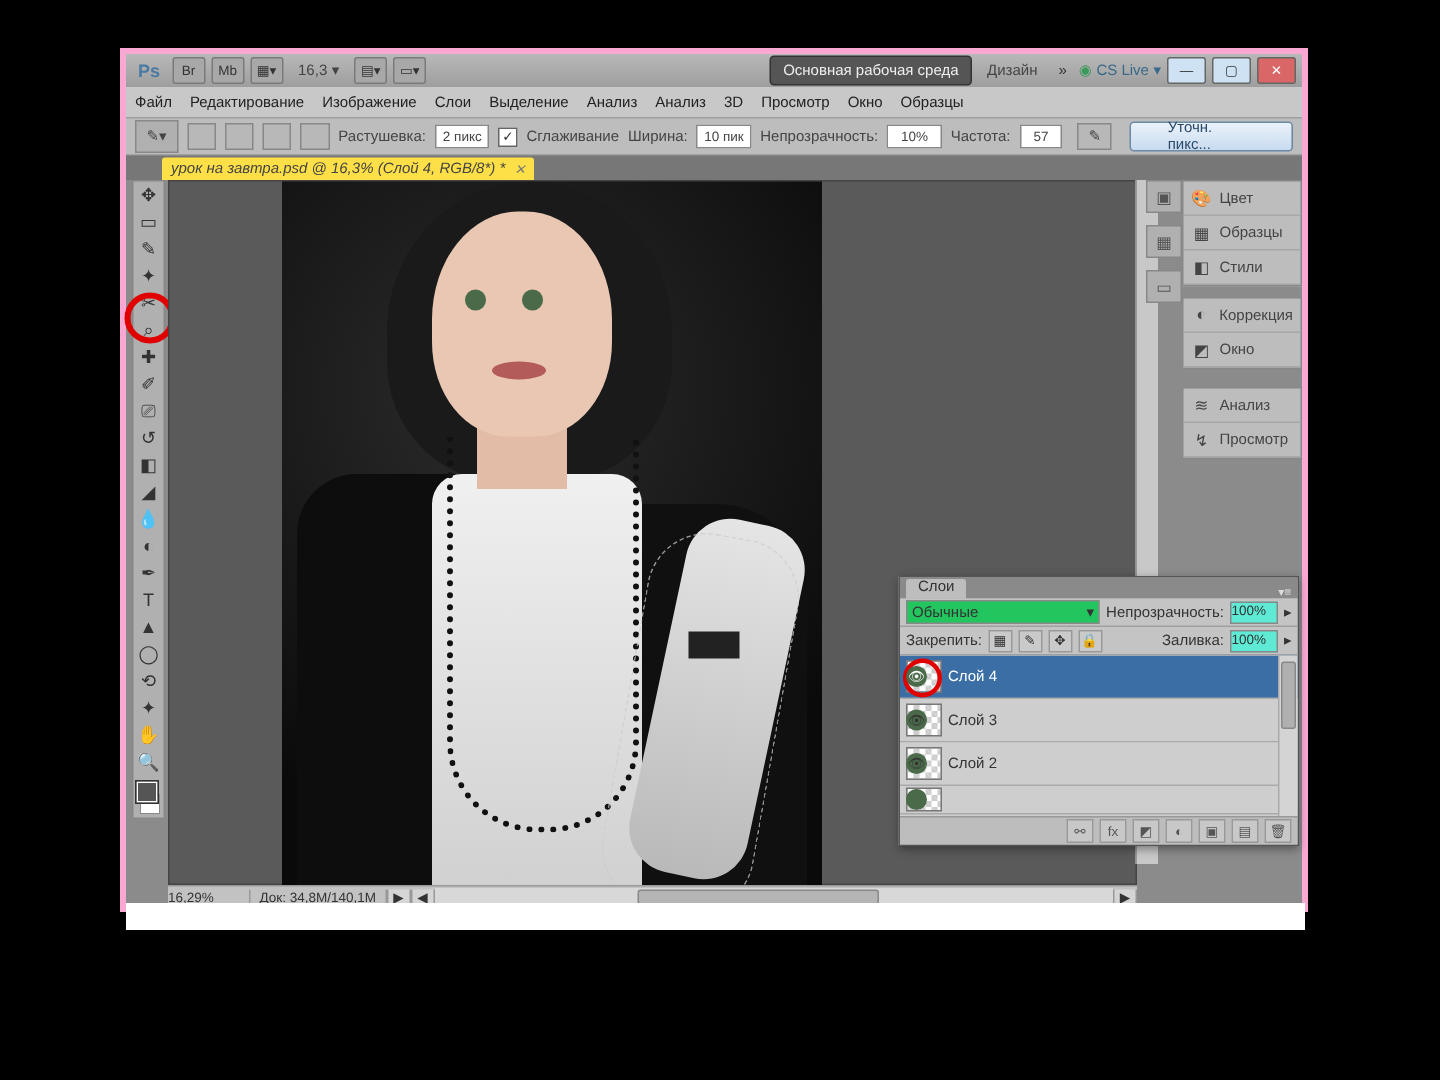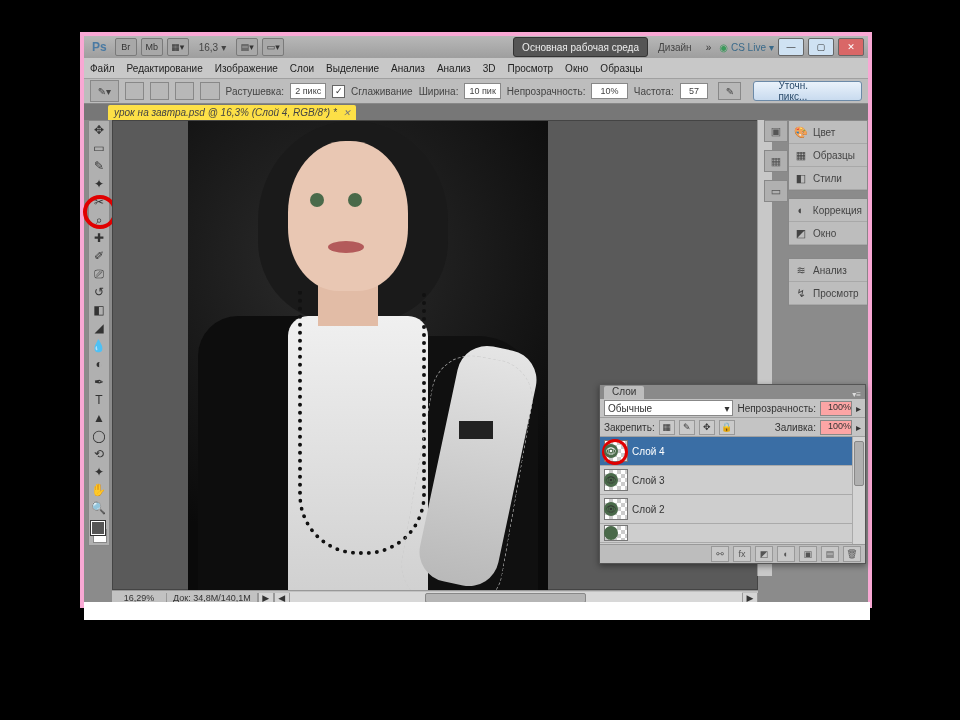--- a/index.html
+++ b/index.html
@@ -55,42 +55,42 @@
   .lips{position:absolute;left:140px;top:120px;width:36px;height:12px;background:#b35a5a;border-radius:50%;}
   .jacketL{position:absolute;left:10px;top:195px;width:150px;height:300px;background:#0d0d0d;border-radius:40px 0 0 0;}
   .jacketR{position:absolute;right:10px;top:215px;width:140px;height:280px;background:#101010;border-radius:0 60px 0 0;}
   .shirt{position:absolute;left:100px;top:195px;width:140px;height:290px;background:linear-gradient(#f0f0f0,#cfcfcf);border-radius:20px 20px 0 0;}
   .beads{position:absolute;left:110px;top:170px;width:120px;height:260px;border:4px dotted #111;border-radius:0 0 60px 60px;border-top:none;}
   .arm{position:absolute;right:30px;top:225px;width:80px;height:240px;background:linear-gradient(#e5e5e5,#b9b9b9);transform:rotate(12deg);border-radius:30px;}
   .watch{position:absolute;right:55px;top:300px;width:34px;height:18px;background:#222;}
   .marching{position:absolute;right:30px;top:235px;width:100px;height:250px;border:1px dashed #ccc;border-radius:40px;transform:rotate(10deg);opacity:.7;pointer-events:none;}
 
   .scroll-h { position:absolute; left:0; right:110px; bottom:-1px; height:14px; background:#c2c2c2; border-top:1px solid #999; display:flex; align-items:center; font-size:9px; color:#333; }
-  .scroll-h .zb { width:54px; text-align:center; border-right:1px solid #999; }
+  .scroll-h .zb { width:54px; text-align:left; border-right:1px solid #999; }
   .scroll-h .docinfo { padding:0 6px; border-right:1px solid #999; }
   .scroll-h .arrow { width:14px; text-align:center; background:#d5d5d5; border-left:1px solid #999;border-right:1px solid #999; }
   .scroll-track{flex:1;background:#d8d8d8;height:12px;position:relative;}
   .scroll-thumb{position:absolute;left:30%;width:35%;top:1px;bottom:1px;background:#b5b5b5;border:1px solid #888;border-radius:2px;}
   .scroll-v { position:absolute; right:96px; top:2px; bottom:14px; width:14px; background:#c8c8c8; border-left:1px solid #999; }
 
   .dock { position:absolute; right:80px; top:2px; width:24px; display:flex; flex-direction:column; gap:8px; }
   .dock .d{width:22px;height:20px;background:#b0b0b0;border:1px solid #888;display:flex;align-items:center;justify-content:center;font-size:11px;color:#555;}
 
   .panel-group { position:absolute; right:0; width:78px; background:#bdbdbd; border:1px solid #888; }
   .pg-row{height:22px;display:flex;align-items:center;gap:5px;padding:0 5px;border-bottom:1px solid #a8a8a8;color:#444;font-size:10px;cursor:pointer;}
   .pg-row .ico{width:14px;text-align:center;font-size:11px;}
   .pg1{top:2px;} .pg2{top:80px;} .pg3{top:140px;}
 
   .layers-panel { position:absolute; left:515px; top:266px; right:2px; height:178px; background:#bdbdbd; border:1px solid #555; box-shadow:0 2px 6px rgba(0,0,0,.4); display:flex; flex-direction:column; font-size:10px; color:#333; }
   .lp-tabbar{height:14px;background:#8a8a8a;display:flex;align-items:flex-end;padding-left:4px;}
   .lp-tab{background:#bdbdbd;height:13px;padding:0 8px;border-radius:2px 2px 0 0;font-size:10px;}
   .lp-dd{width:11px;font-size:8px;text-align:center;margin-left:auto;color:#ddd;padding-right:3px;}
   .lp-row{height:18px;display:flex;align-items:center;padding:0 4px;gap:4px;background:#c4c4c4;border-bottom:1px solid #a0a0a0;}
-  .lp-select{flex:1;height:14px;background:#ffffff;border:1px solid #888;padding:0 3px;display:flex;align-items:center;justify-content:space-between;}
-  .lp-mini{width:30px;height:13px;background:#fca5a5;border:1px solid #888;text-align:right;font-size:9px;}
+  .lp-select{flex:1;height:14px;background:#22c55e;border:1px solid #888;padding:0 3px;display:flex;align-items:center;justify-content:space-between;}
+  .lp-mini{width:30px;height:13px;background:#5eead4;border:1px solid #888;text-align:left;font-size:9px;}
   .lp-lock .lk{width:14px;height:13px;background:#cacaca;border:1px solid #999;font-size:9px;display:flex;align-items:center;justify-content:center;}
   .lp-list{flex:1;overflow:hidden;background:#cecece;position:relative;}
   .layer{height:28px;display:flex;align-items:center;gap:4px;padding:0 4px;border-bottom:1px solid #aaa;background:#cecece;}
   .layer.selected{background:#3a6ea5;color:#fff;}
   .eye{width:14px;height:14px;display:flex;align-items:center;justify-content:center;font-size:9px;color:#333;}
   .layer.selected .eye{color:#fff;}
   .thumb{width:22px;height:20px;border:1px solid #777;background:
      linear-gradient(45deg,#ccc 25%,transparent 25%,transparent 75%,#ccc 75%),
      linear-gradient(45deg,#ccc 25%,#fff 25%,#fff 75%,#ccc 75%);
      background-size:8px 8px; background-position:0 0,4px 4px;}

